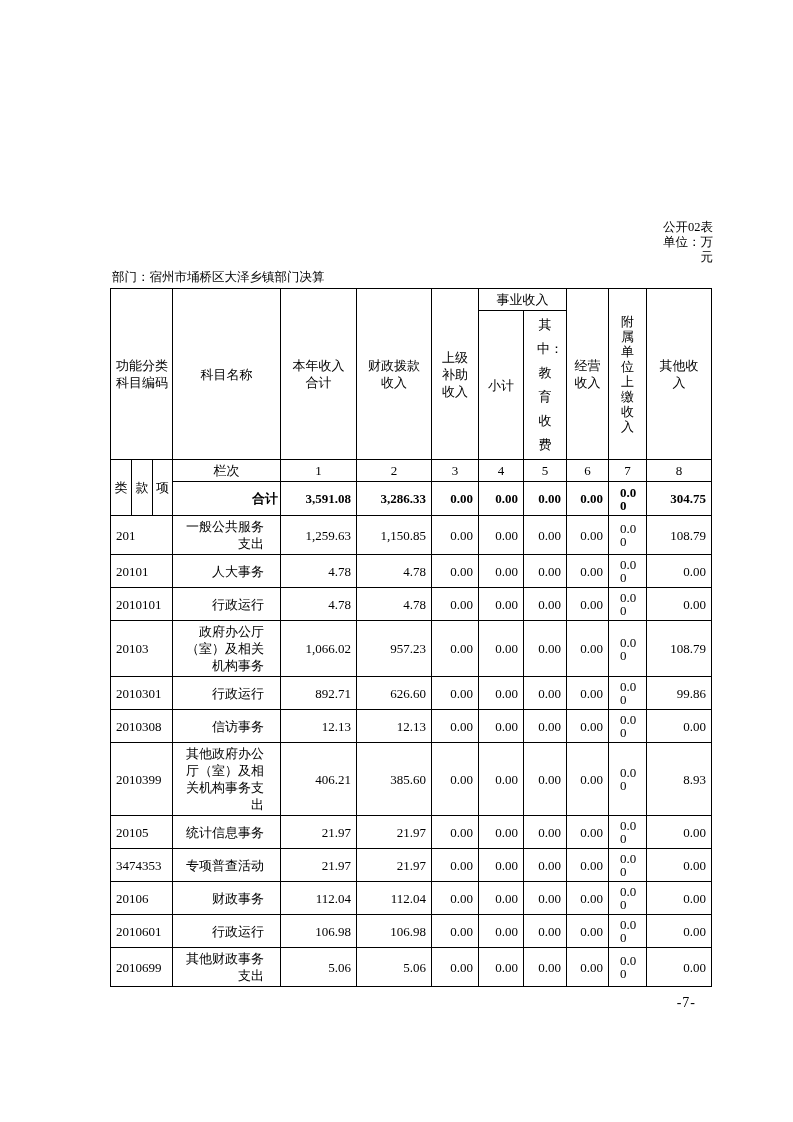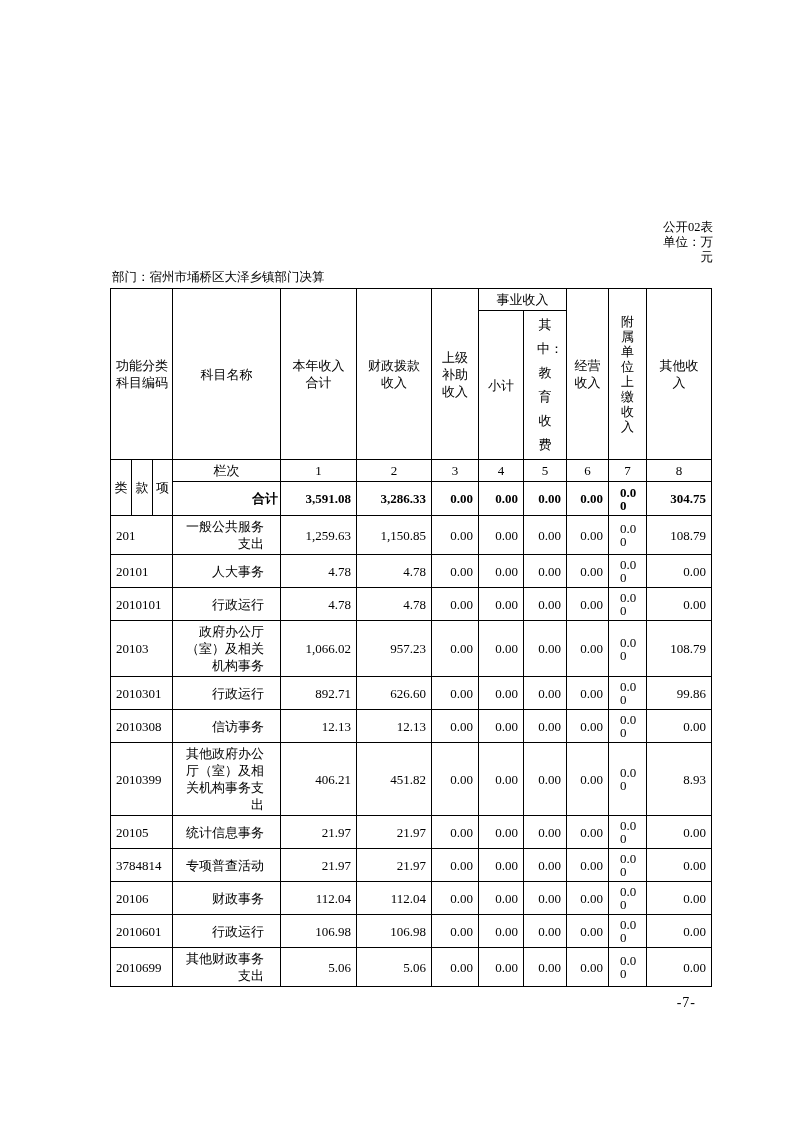--- a/index.html
+++ b/index.html
@@ -232,42 +232,42 @@
     <td class="num">0.00</td>
     <td class="num">0.00</td>
     <td class="num">0.00</td>
     <td class="num"><span class="vwrap">0.00</span></td>
     <td class="num">0.00</td>
   </tr>
         <tr class="data-row">
     <td class="code" colspan="3">2010399</td>
     <td class="name">其他政府办公厅（室）及相关机构事务支出</td>
     <td class="num">406.21</td>
-    <td class="num">451.82</td>
+    <td class="num">385.60</td>
     <td class="num">0.00</td>
     <td class="num">0.00</td>
     <td class="num">0.00</td>
     <td class="num">0.00</td>
     <td class="num"><span class="vwrap">0.00</span></td>
     <td class="num">8.93</td>
   </tr>
         <tr class="data-row">
     <td class="code" colspan="3">20105</td>
     <td class="name">统计信息事务</td>
     <td class="num">21.97</td>
     <td class="num">21.97</td>
     <td class="num">0.00</td>
     <td class="num">0.00</td>
     <td class="num">0.00</td>
     <td class="num">0.00</td>
     <td class="num"><span class="vwrap">0.00</span></td>
     <td class="num">0.00</td>
   </tr>
         <tr class="data-row">
-    <td class="code" colspan="3">3784814</td>
+    <td class="code" colspan="3">3474353</td>
     <td class="name">专项普查活动</td>
     <td class="num">21.97</td>
     <td class="num">21.97</td>
     <td class="num">0.00</td>
     <td class="num">0.00</td>
     <td class="num">0.00</td>
     <td class="num">0.00</td>
     <td class="num"><span class="vwrap">0.00</span></td>
     <td class="num">0.00</td>
   </tr>

